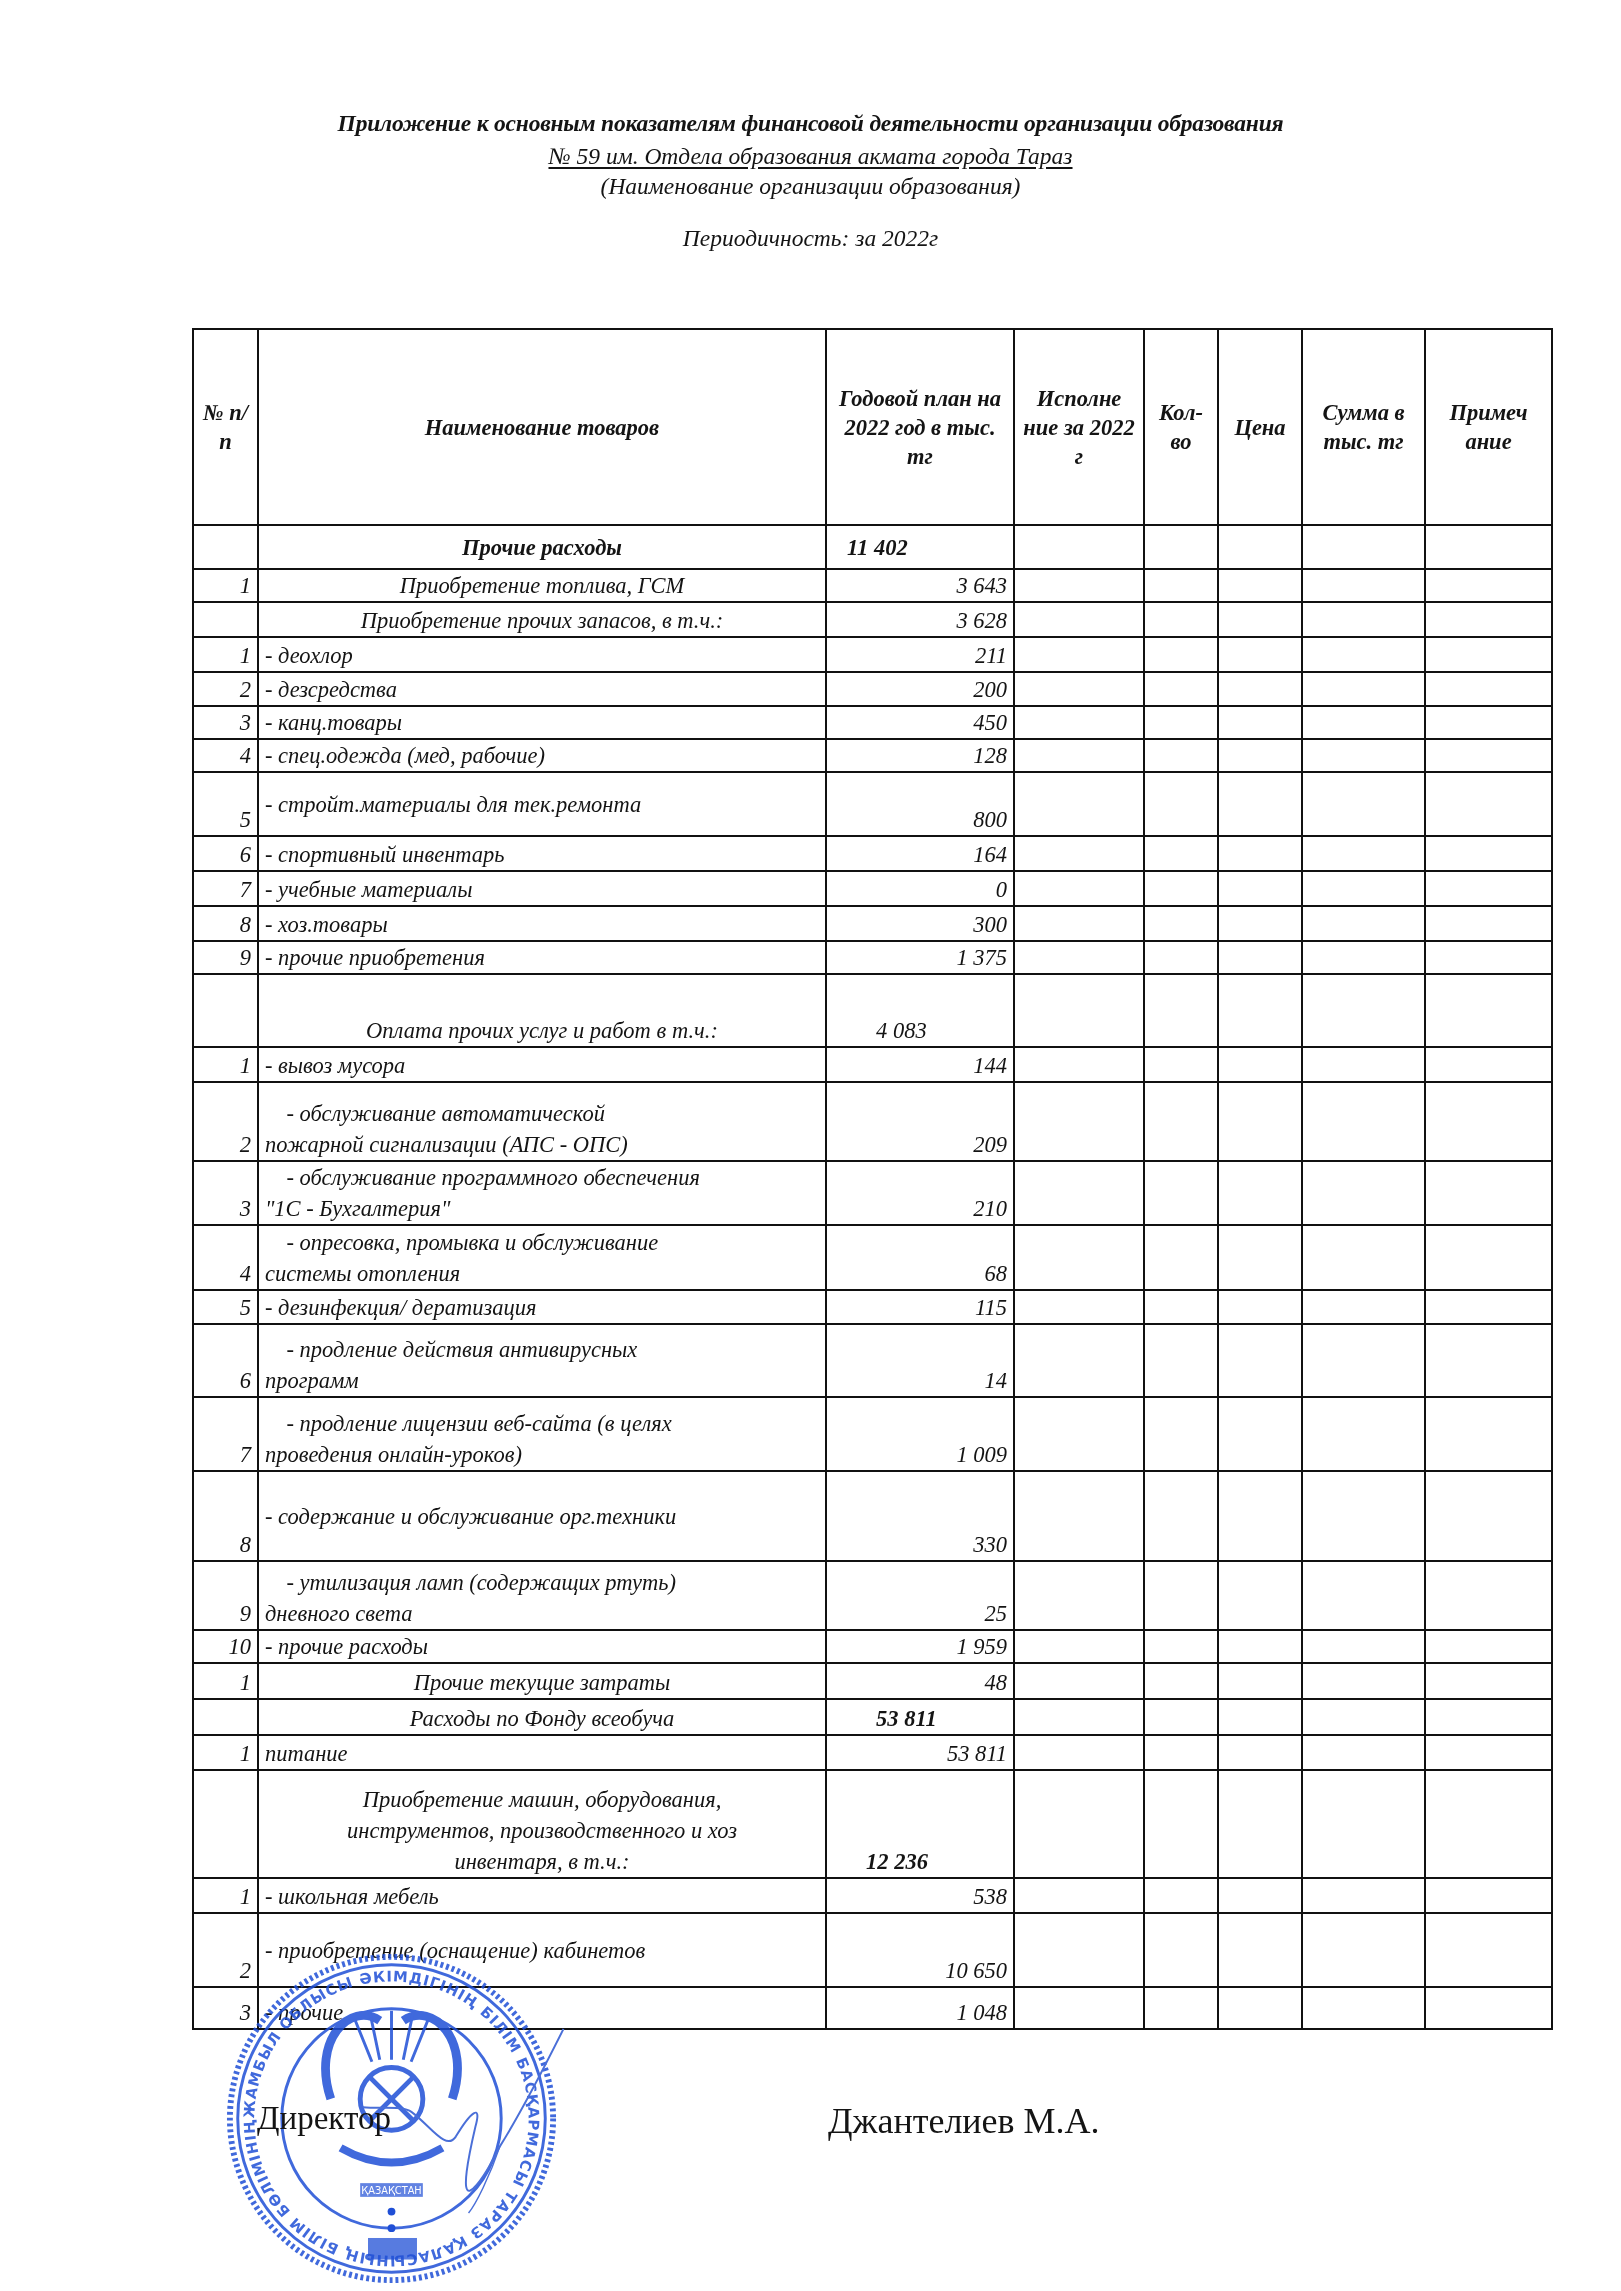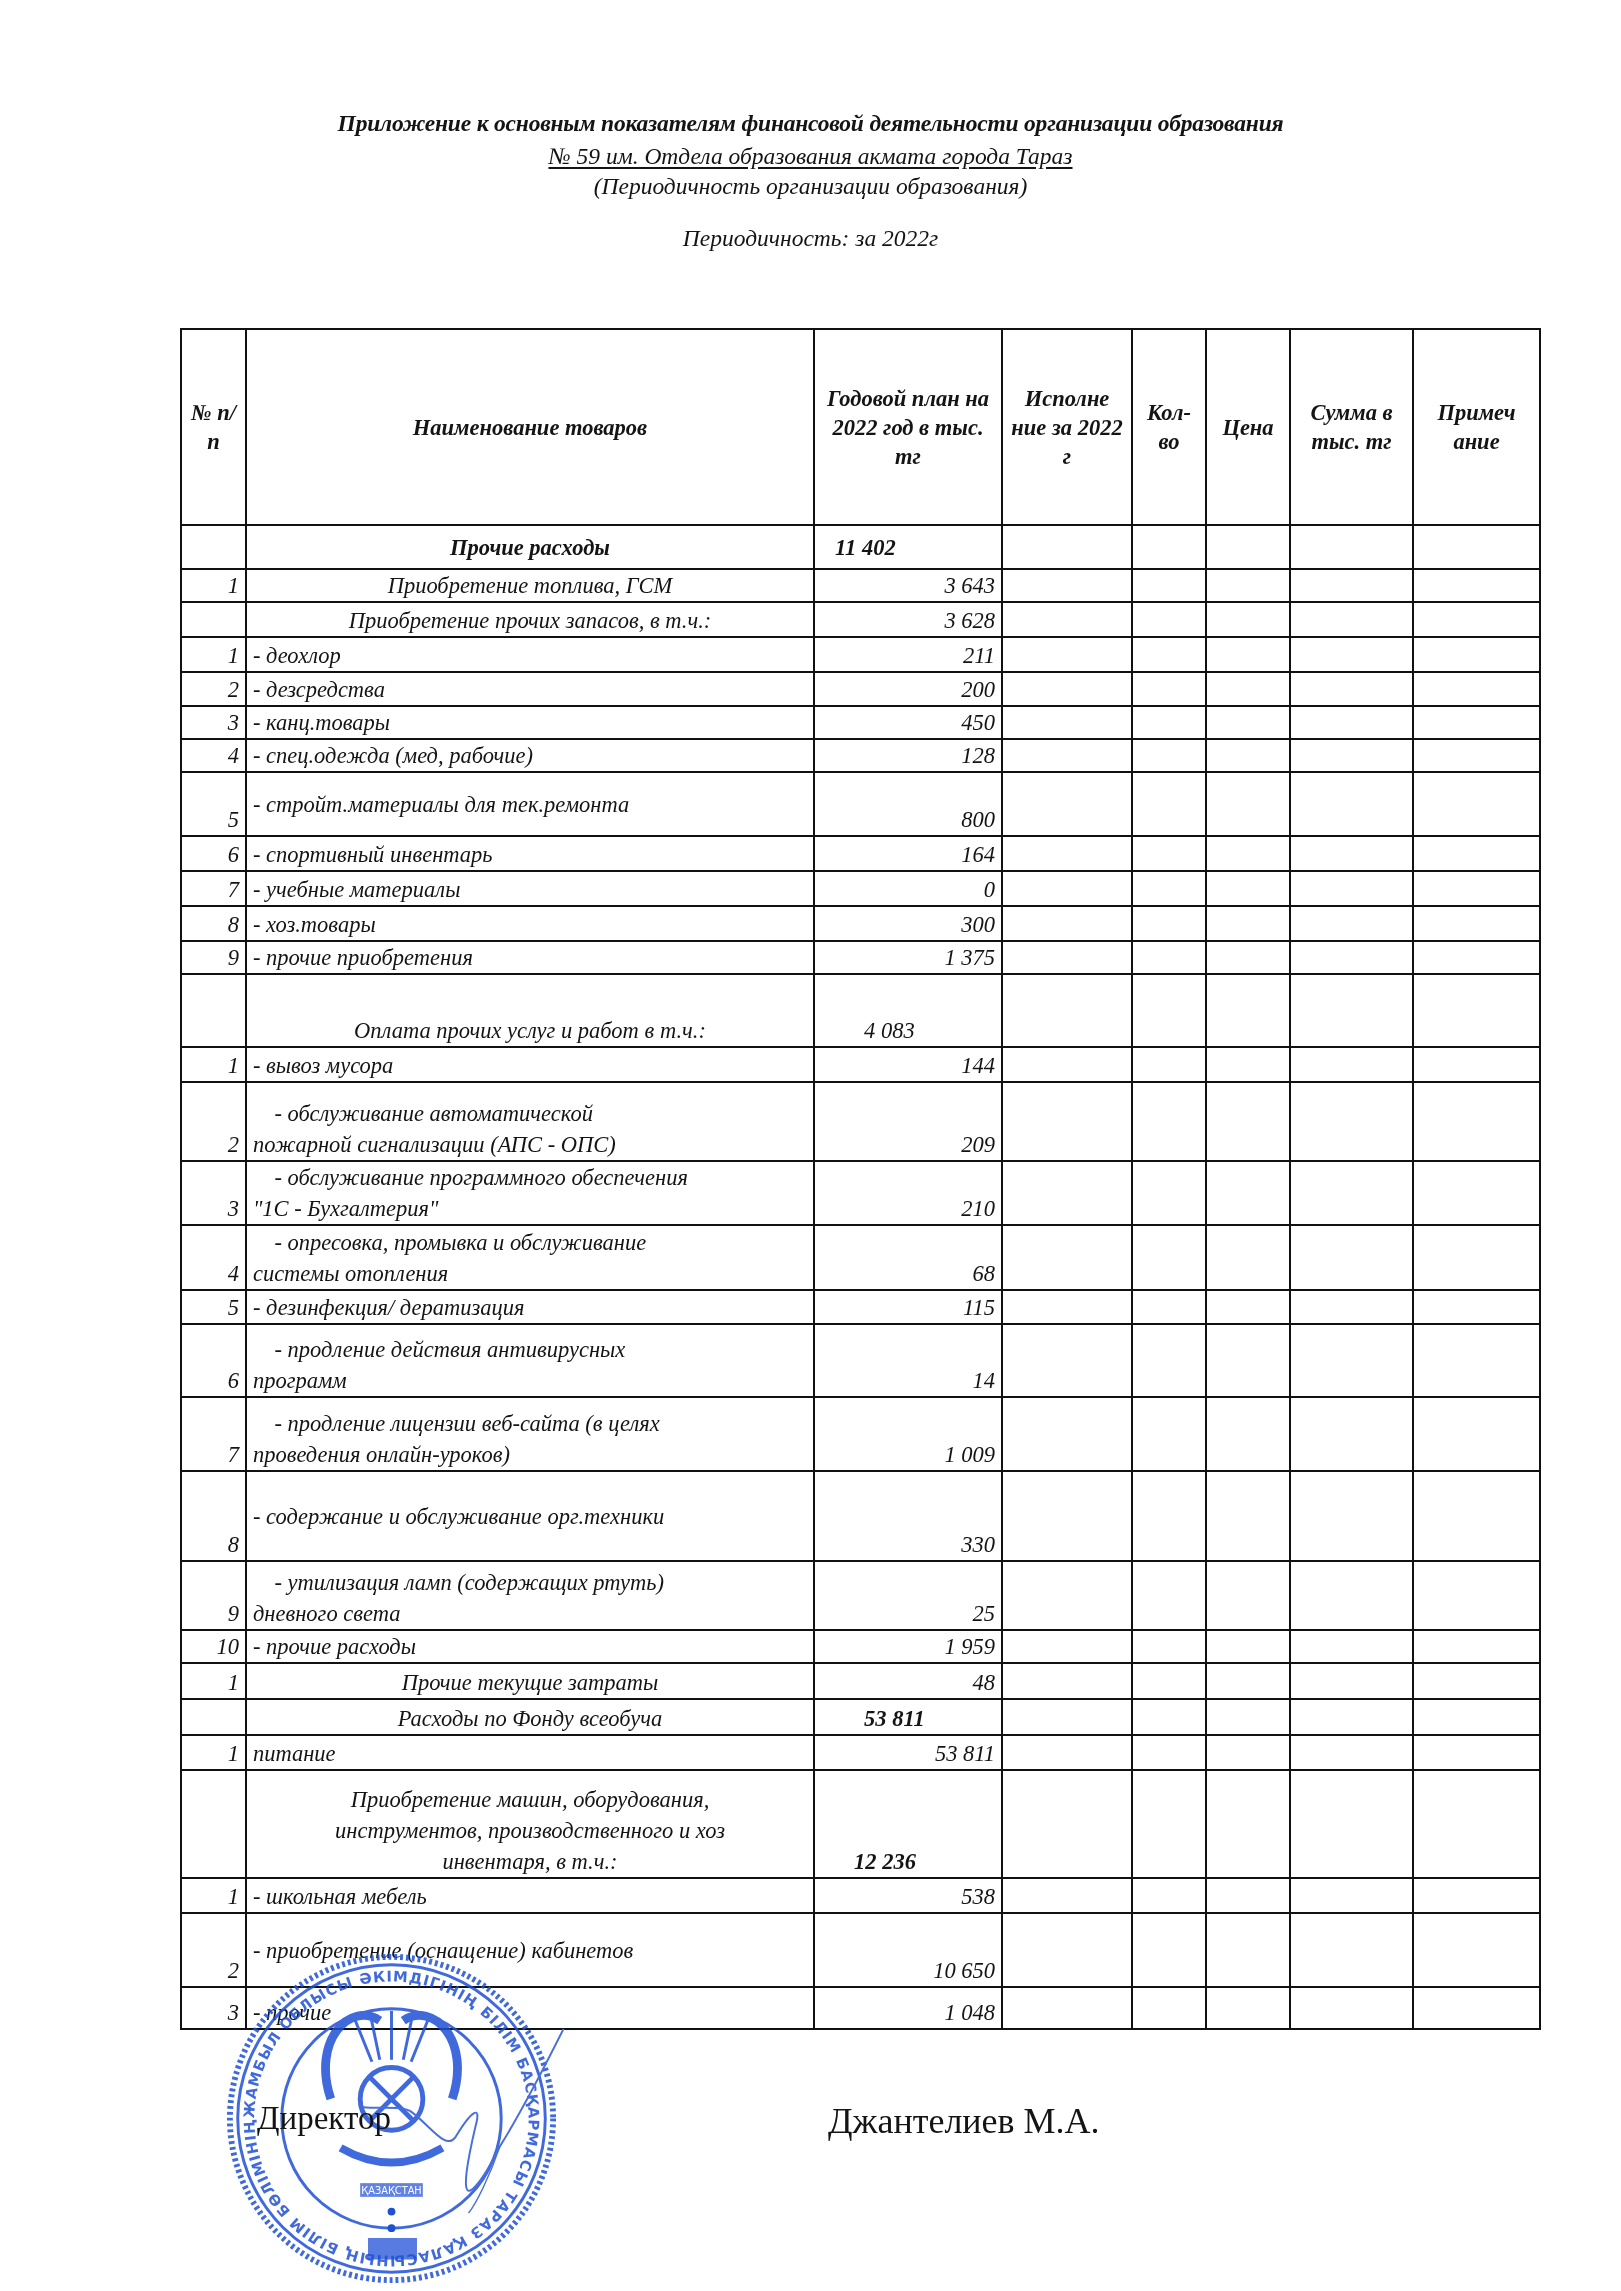--- a/index.html
+++ b/index.html
@@ -10,21 +10,21 @@
   .title {
     position: absolute; left: 0; width: 1621px; text-align: center; font-style: italic;
   }
   #t1 { top: 110px; font-size: 23.5px; font-weight: bold; letter-spacing: -0.2px; }
   #t2 { top: 143px; font-size: 23.5px; }
   #t2 span { text-decoration: underline; text-underline-offset: 2.9px; }
   #t3 { top: 173px; font-size: 23.5px; }
   #t4 { top: 225px; font-size: 23.5px; }
 
   table.grid {
-    position: absolute; left: 180px; top: 328px; border-collapse: collapse; table-layout: fixed;
+    position: absolute; left: 192px; top: 328px; border-collapse: collapse; table-layout: fixed;
     width: 1360px;
   }
   table.grid td, table.grid th {
     border: 2px solid #111; padding: 0 5.9px; font-style: italic; font-size: 22.5px;
     line-height: 31px; vertical-align: bottom; overflow: hidden;
   }
   table.grid th { font-weight: bold; vertical-align: middle; text-align: center; line-height: 29px; }
   th.h-left { text-align: left; }
   th.h-bottom { vertical-align: bottom; padding-bottom: 7.8px; }
   th.bi { font-family: "Liberation Serif", serif; }
@@ -42,21 +42,21 @@
     position: absolute; left: 828px; top: 2100px; font-size: 36px; font-family: "Liberation Serif", serif;
   }
   .stamp { position: absolute; left: 223px; top: 1952px; width: 338px; height: 333px; }
   .signature { position: absolute; left: 353px; top: 2019px; width: 235px; height: 196px; }
 </style>
 </head>
 <body>
 
 <div class="title" id="t1">Приложение к основным  показателям   финансовой деятельности организации образования</div>
 <div class="title" id="t2"><span>№ 59 им. Отдела образования акмата  города Тараз</span></div>
-<div class="title" id="t3">(Периодичность организации образования)</div>
+<div class="title" id="t3">(Наименование организации образования)</div>
 <div class="title" id="t4">Периодичность: за   2022г</div>
 
 <table class="grid">
   <colgroup>
     <col style="width:65px">
       <col style="width:568px">
       <col style="width:188px">
       <col style="width:130px">
     <col style="width:74px">
       <col style="width:84px">

